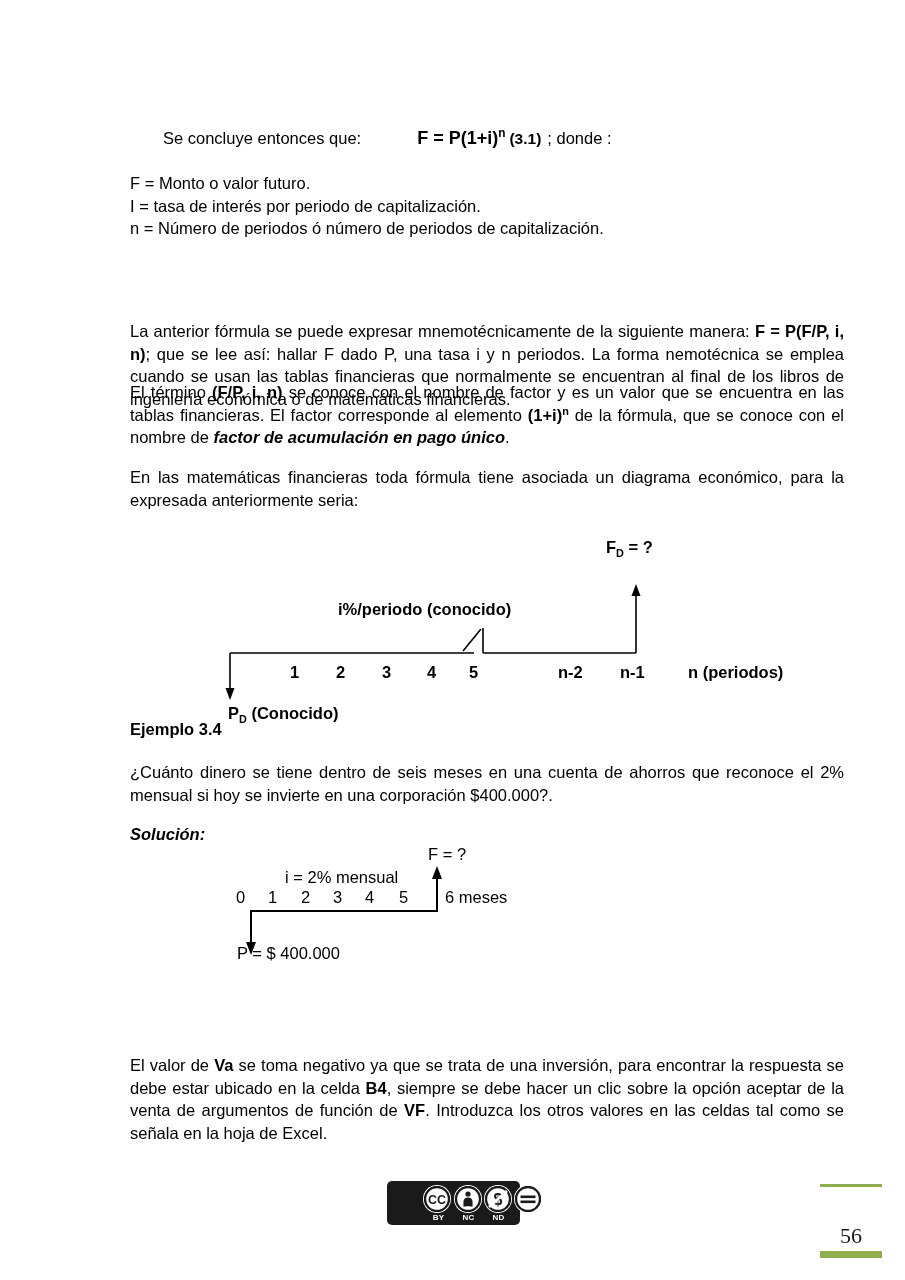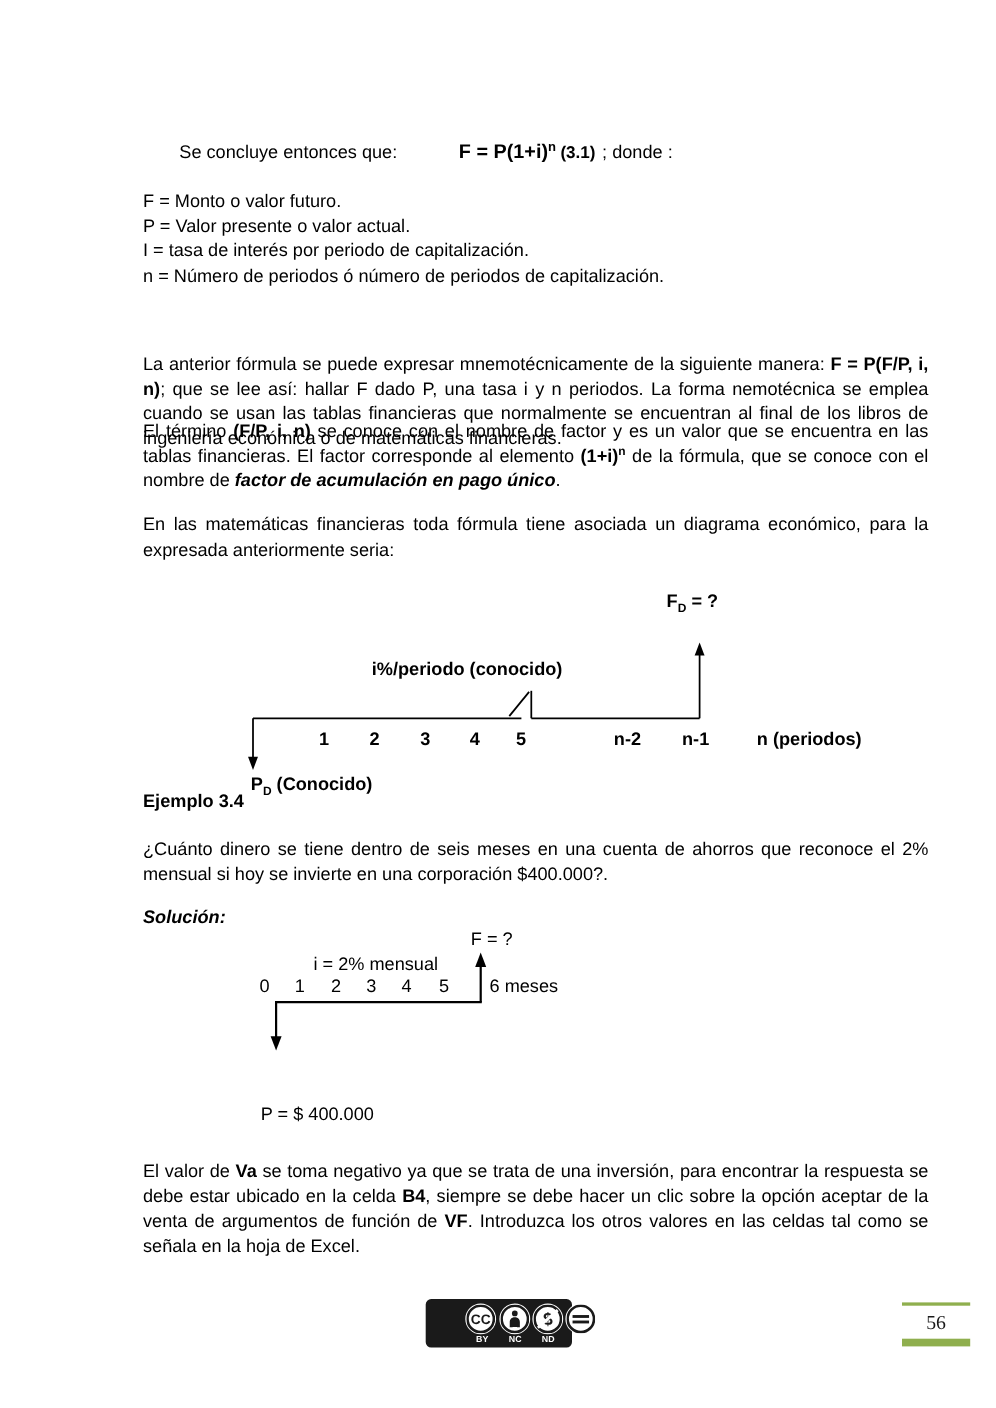--- a/index.html
+++ b/index.html
@@ -163,21 +163,21 @@
     font-size: 16.5px;
   }
   .d2-labels span { position: absolute; top: 0; }
   .d2-meses {
     position: absolute;
     left: 445px; top: 888px;
     font-size: 16.5px;
   }
   .d2-p {
     position: absolute;
-    left: 237px; top: 1004px;
+    left: 237px; top: 944px;
     font-size: 16.5px;
   }
 
   .eq-final {
     position: absolute;
     left: 146px; top: 1012px;
     font-size: 16.5px;
     white-space: nowrap;
   }
   .eq-final .lead { font-weight: bold; }
@@ -239,39 +239,39 @@
     background: #8faf4e;
     width: 62px;
   }
   .pn-bar-bottom {
     height: 7px;
     background: #8faf4e;
     width: 62px;
   }
   .pn-value {
     font-family: "Liberation Serif", serif;
-    font-size: 18px;
+    font-size: 22px;
     line-height: 30px;
     color: #1a1a1a;
+    margin-top: 34px;
   }
 </style>
 </head>
 <body>
 
 <div class="page">
 
   <div class="content">
 
     <div class="row-concluye">
       <span class="lbl">Se concluye entonces que:</span><span class="formula"><span>F = P(1+i)</span><sup>n</sup></span><span class="eqno">(3.1)</span><span class="tail">; donde :</span>
     </div>
 
     <div class="defs">
       <div>F = Monto o valor futuro.</div>
-      <div>P = Valor presente o valor actual.</div>
       <div>I  = tasa de interés por periodo de capitalización.</div>
       <div>n = Número de periodos ó número de periodos de capitalización.</div>
     </div>
 
     <p class="para p-mnemo"><span>La anterior fórmula se puede expresar mnemotécnicamente de la siguiente manera: </span><span class="b">F = P(F/P, i, n)</span><span>; que se lee así: hallar F dado P, una tasa i y n periodos. La forma nemotécnica se emplea cuando se usan las tablas financieras que normalmente se encuentran al final de los libros de ingeniería económica o de matemáticas financieras.</span></p>
 
     <p class="para p-termino"><span>El término </span><span class="b">(F/P, i, n)</span><span> se conoce con el nombre de factor y es un valor que se encuentra en las tablas financieras.  El factor corresponde al elemento </span><span class="b">(1+i)</span><sup class="b">n</sup><span> de la fórmula, que se conoce con el nombre de </span><span class="bi">factor de acumulación en pago único</span><span>.</span></p>
 
     <p class="para p-matem">En las matemáticas financieras toda fórmula tiene asociada un diagrama económico, para la expresada anteriormente seria:</p>
 

